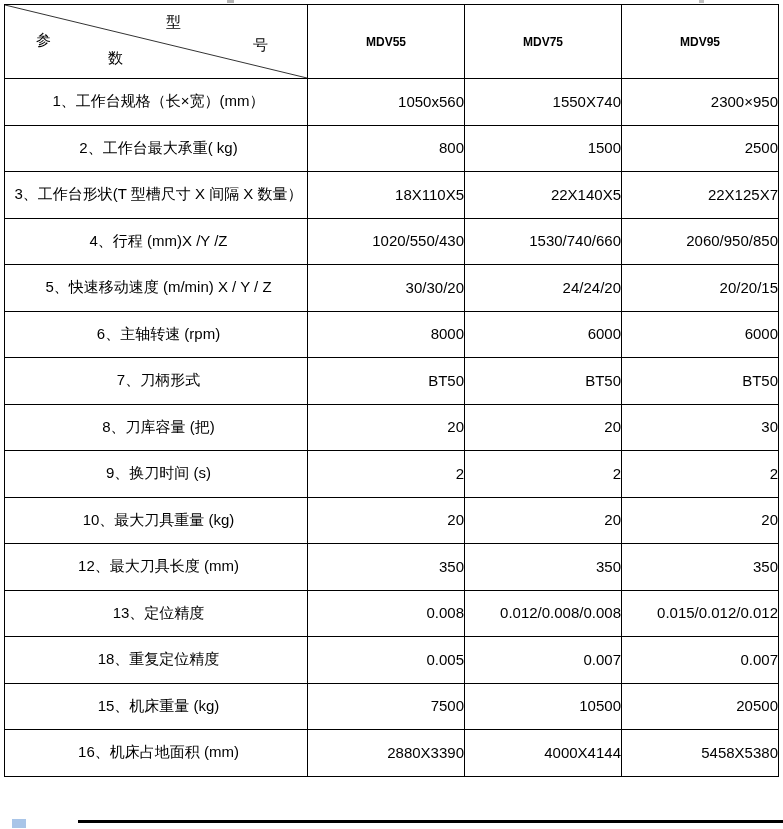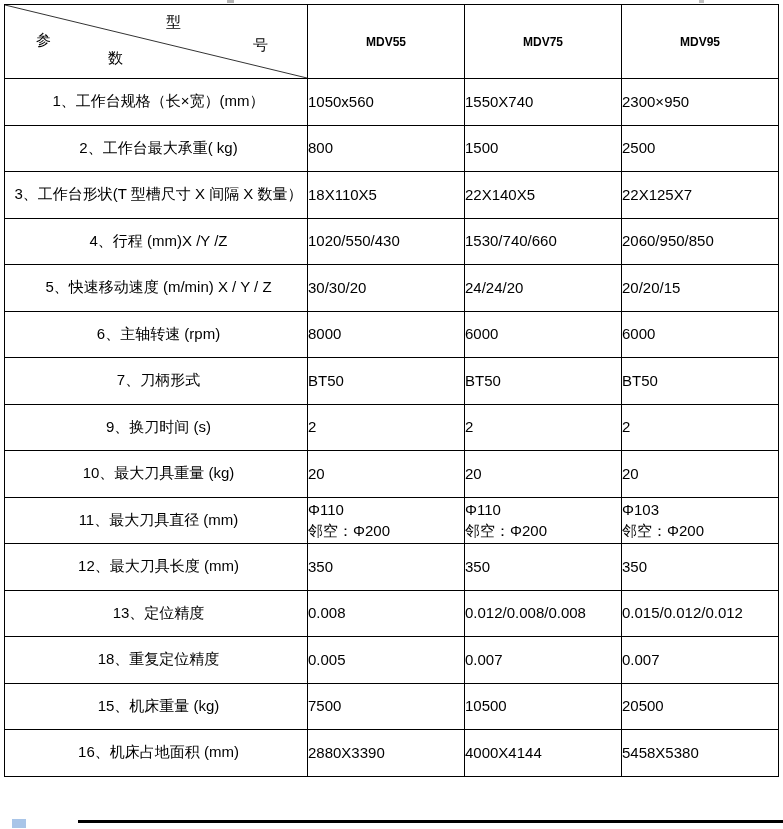--- a/index.html
+++ b/index.html
@@ -69,21 +69,21 @@
     font-size: 15px;
     text-align: center;
     vertical-align: middle;
     padding-left: 7px;
     padding-right: 2px;
     white-space: nowrap;
     overflow: hidden;
   }
   td.value-cell {
     font-size: 15px;
-    text-align: left;
+    text-align: right;
     vertical-align: middle;
     white-space: pre-line;
     line-height: 1.45;
   }
 
   
   .bottom-rule {
     position: absolute;
     left: 78px;
     top: 820px;
@@ -176,41 +176,38 @@
           <td class="value-cell">6000</td>
           <td class="value-cell">6000</td>
         </tr>
         <tr>
           <td class="label-cell">7、刀柄形式</td>
           <td class="value-cell">BT50</td>
           <td class="value-cell">BT50</td>
           <td class="value-cell">BT50</td>
         </tr>
         <tr>
+          <td class="label-cell">8、刀库容量 (把)</td>
+          <td class="value-cell">20</td>
+          <td class="value-cell">20</td>
+          <td class="value-cell">30</td>
+        </tr>
+        <tr>
           <td class="label-cell">9、换刀时间 (s)</td>
           <td class="value-cell">2</td>
           <td class="value-cell">2</td>
           <td class="value-cell">2</td>
         </tr>
         <tr>
           <td class="label-cell">10、最大刀具重量 (kg)</td>
           <td class="value-cell">20</td>
           <td class="value-cell">20</td>
           <td class="value-cell">20</td>
         </tr>
         <tr>
-          <td class="label-cell">11、最大刀具直径 (mm)</td>
-          <td class="value-cell">Φ110
-邻空：Φ200</td>
-          <td class="value-cell">Φ110
-邻空：Φ200</td>
-          <td class="value-cell">Φ103
-邻空：Φ200</td>
-        </tr>
-        <tr>
           <td class="label-cell">12、最大刀具长度 (mm)</td>
           <td class="value-cell">350</td>
           <td class="value-cell">350</td>
           <td class="value-cell">350</td>
         </tr>
         <tr>
           <td class="label-cell">13、定位精度</td>
           <td class="value-cell">0.008</td>
           <td class="value-cell">0.012/0.008/0.008</td>
           <td class="value-cell">0.015/0.012/0.012</td>

